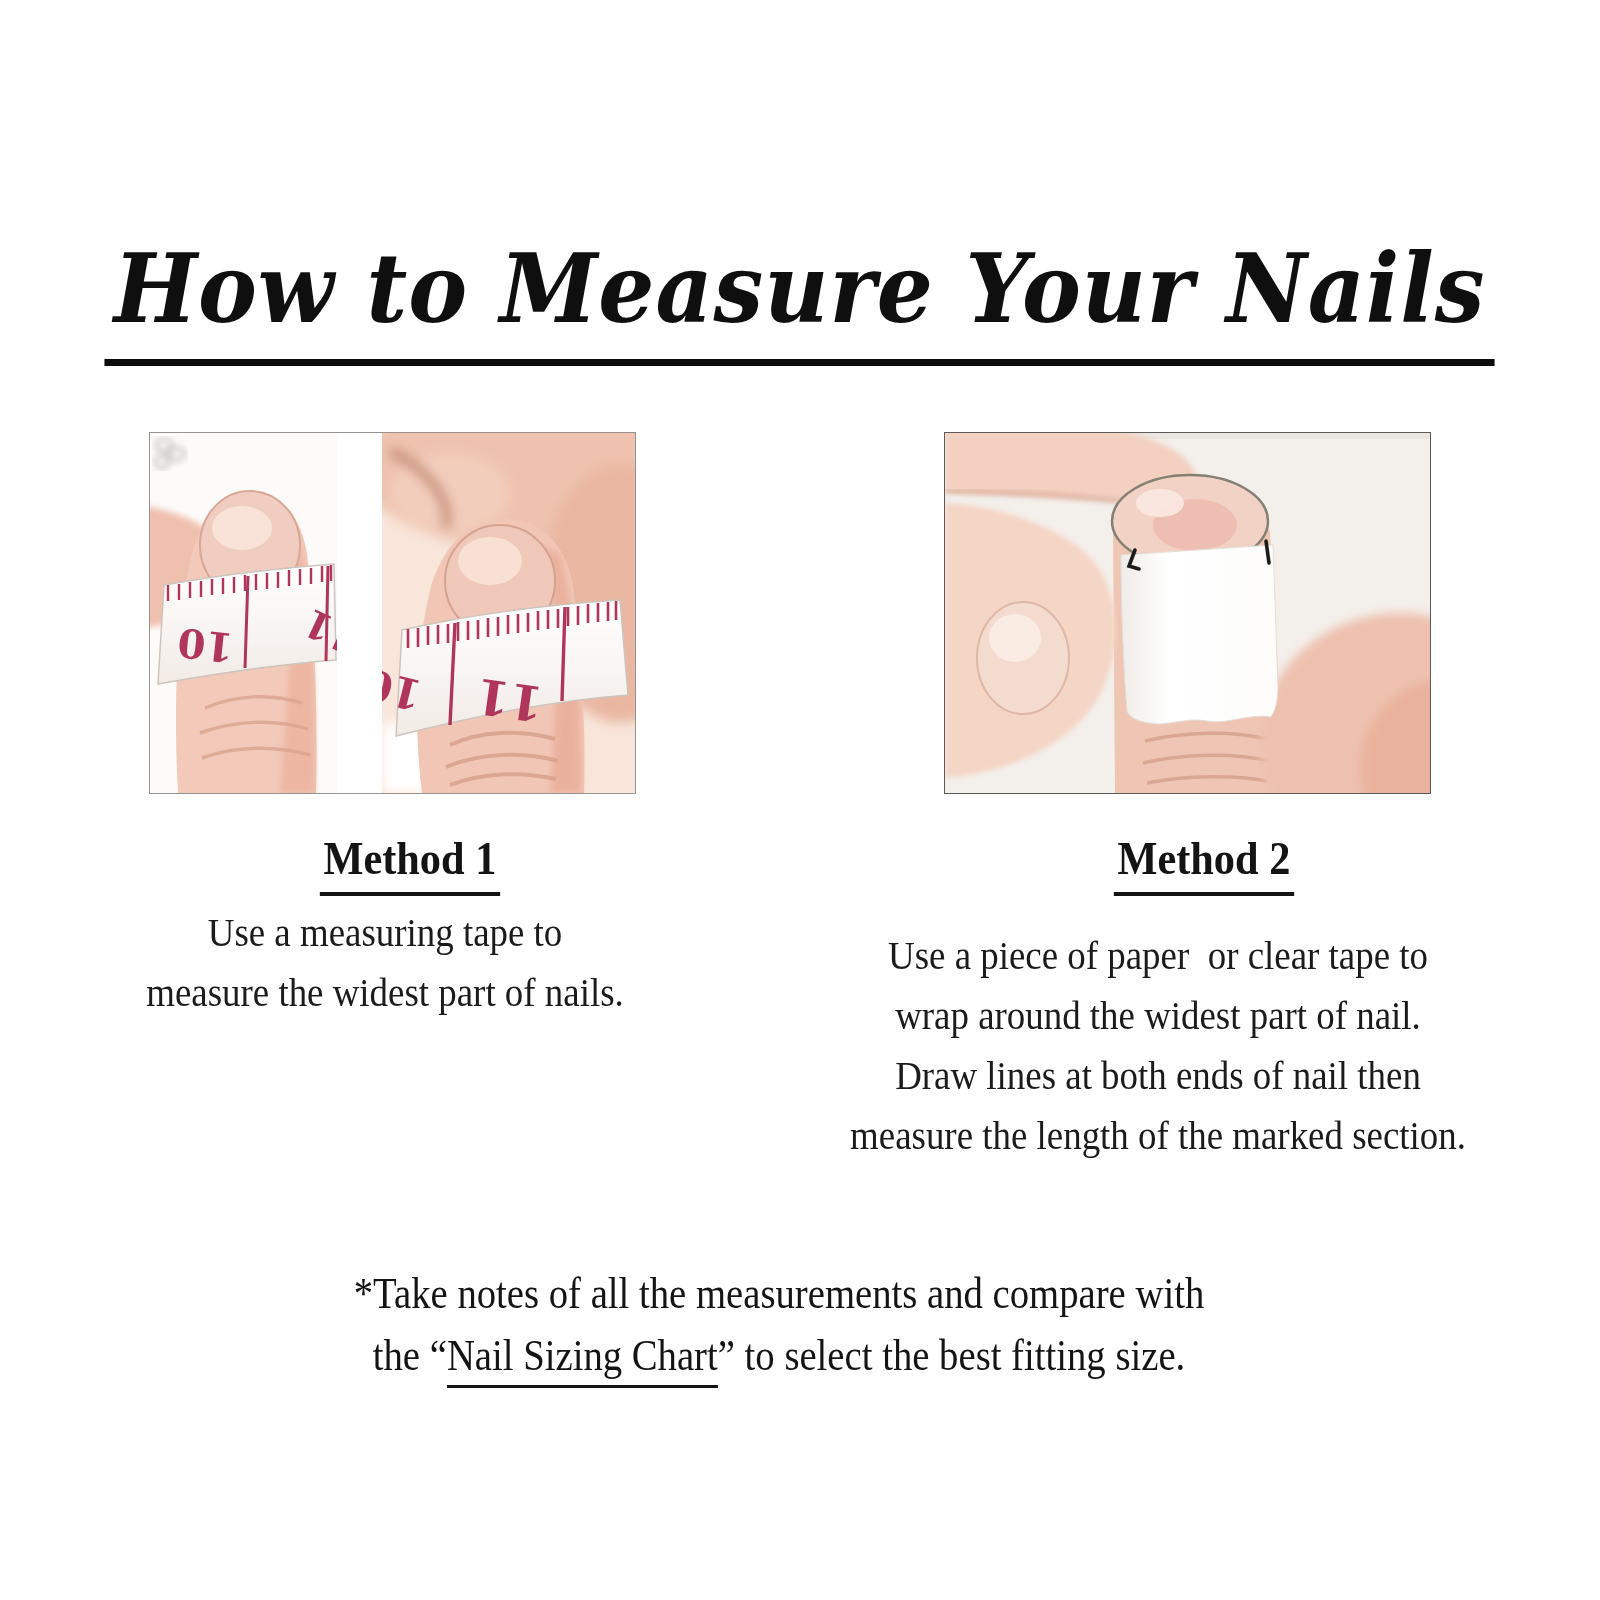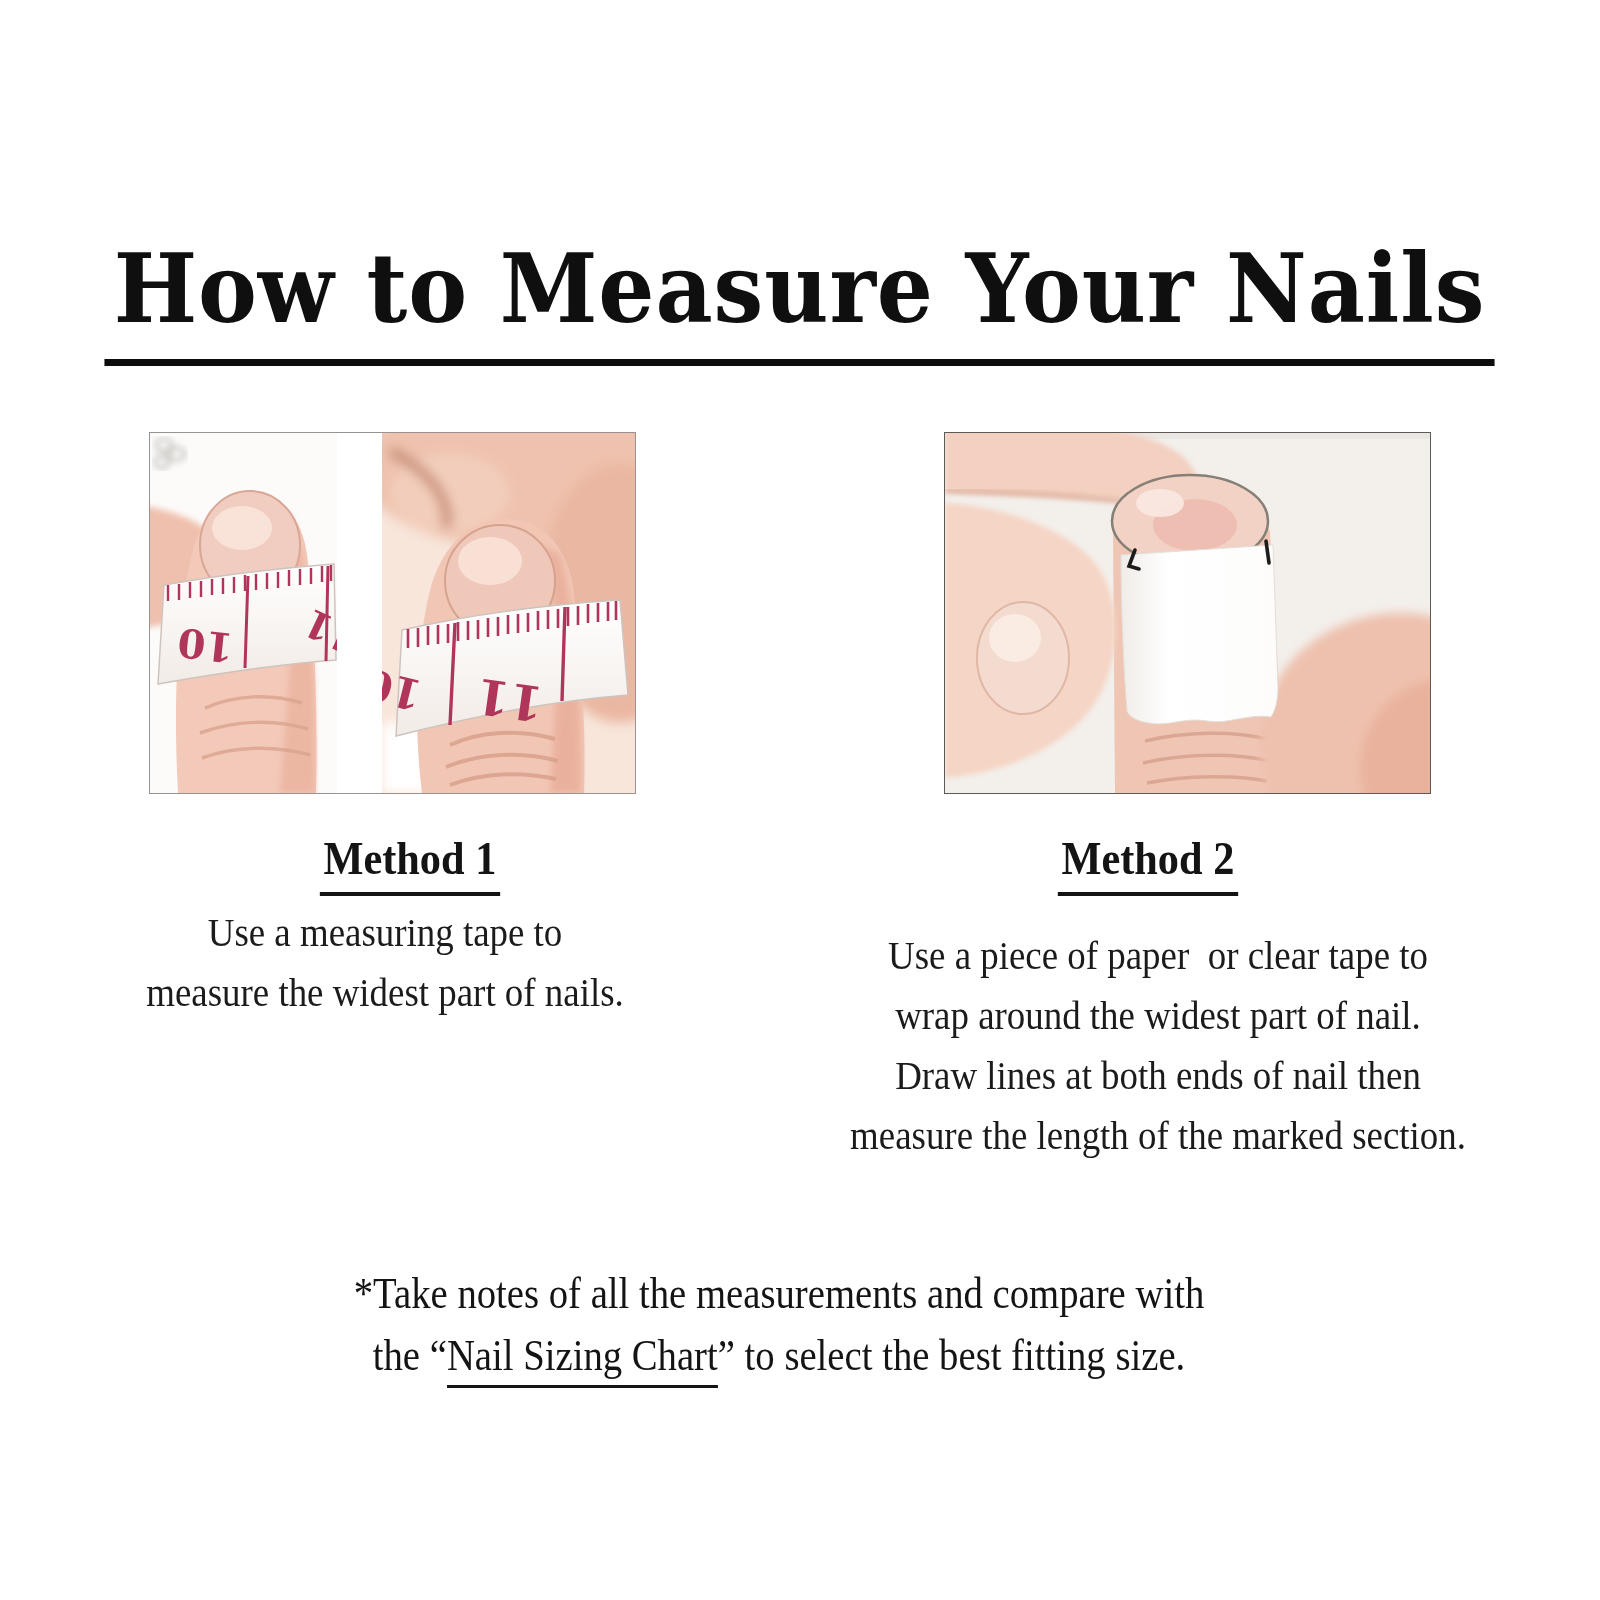--- a/index.html
+++ b/index.html
@@ -1,36 +1,36 @@
 <!DOCTYPE html>
 <html><head>
 <meta charset="utf-8">
 <style>
   html,body{margin:0;padding:0;}
   body{
     width:1600px;height:1600px;position:relative;overflow:hidden;
     background:#ffffff;color:#161616;
     font-family:"Liberation Serif", serif;
   }
-  .title-wrap{position:absolute;top:232px;left:0;width:1600px;text-align:center;}
+  .title-wrap{position:absolute;top:232px;left:0;width:1600px;text-align:center;font-style:italic;}
   .title-wrap .t{
     display:inline-block;
     font-family:"DejaVu Serif", serif;font-weight:700;
     font-size:96px;letter-spacing:1px;color:#0f0f0f;
     border-bottom:7px solid #0d0d0d;padding:0 10px 14px 10px;
     transform:scaleX(0.92);transform-origin:center;
     white-space:pre;
   }
   .photo{position:absolute;top:432px;width:487px;height:362px;box-sizing:border-box;background:#fff;}
   #photo1{left:149px;border:1px solid #979390;}
   #photo2{left:944px;border:1px solid #5c5a58;}
   .photo svg{display:block;width:100%;height:100%;}
   .mlabel{position:absolute;top:832px;width:487px;text-align:center;}
   #mlabel1{left:166px;}
-  #mlabel2{left:904px;text-align:center;}
+  #mlabel2{left:960px;text-align:center;}
   .mlabel .t{
     display:inline-block;font-weight:700;font-size:46px;color:#141414;
     border-bottom:4px solid #141414;padding:0 4px 7px 4px;
     transform:scaleX(0.92);transform-origin:center;white-space:pre;
   }
   .desc{position:absolute;text-align:center;font-size:41px;color:#1b1b1b;
     transform:scaleX(0.90);transform-origin:center;}
   .desc .line{white-space:pre;line-height:60px;}
   #desc1{top:902px;left:100px;width:570px;}
   #desc2{top:925px;left:775px;width:766px;}

